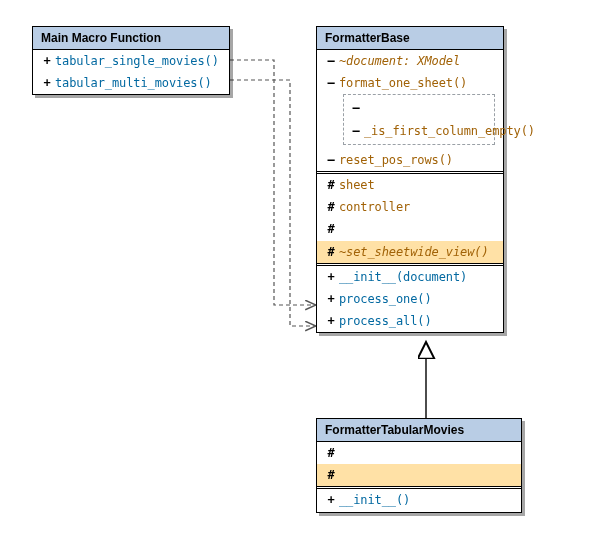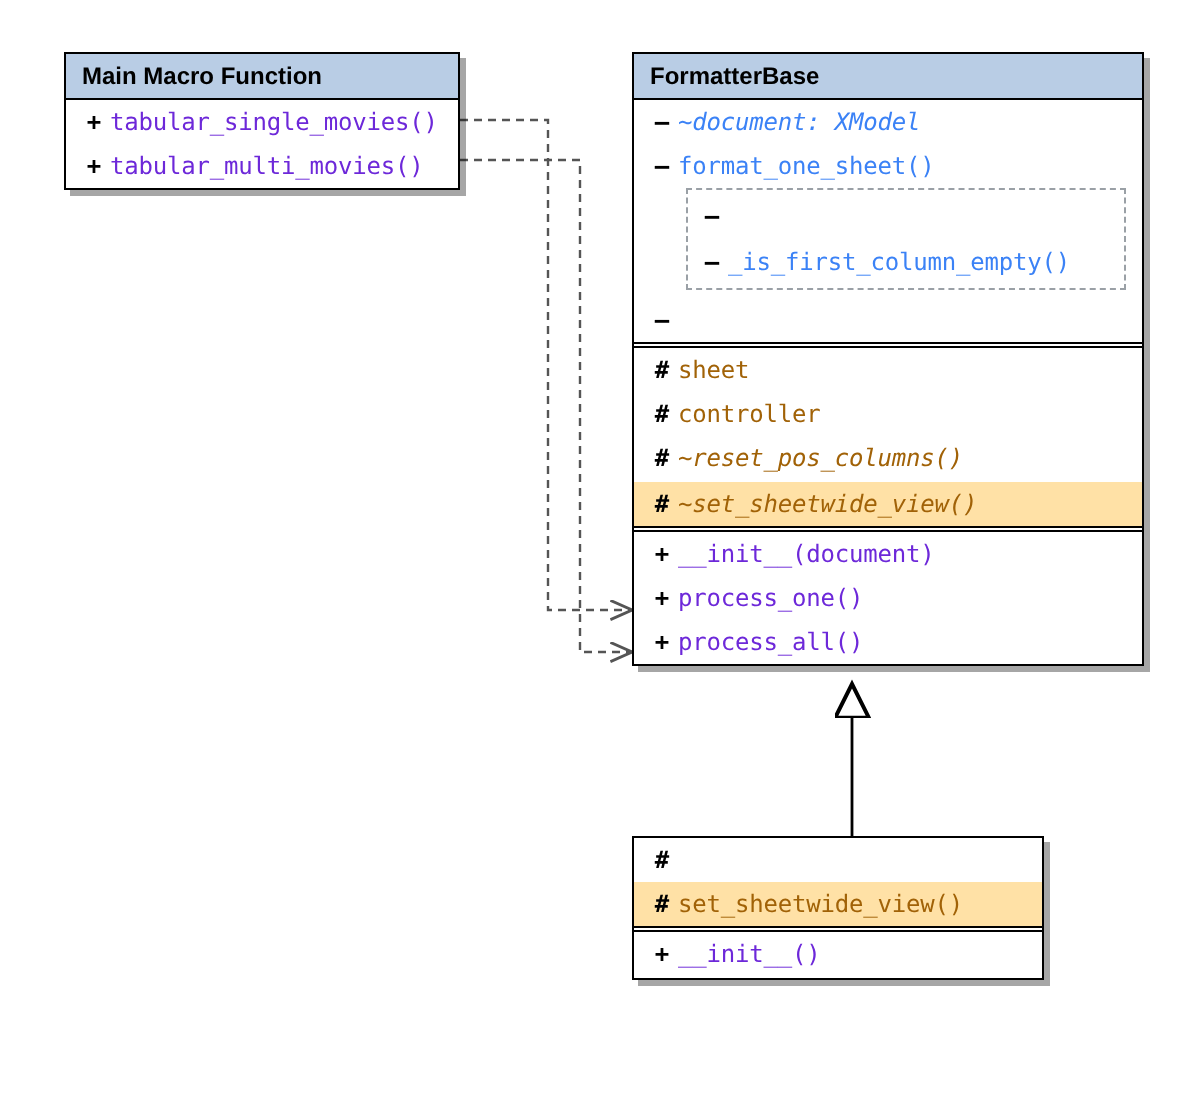--- a/index.html
+++ b/index.html
@@ -47,23 +47,23 @@
     font-weight: 700;
     text-align: center;
     flex: 0 0 16px;
     color: #000;
     font-family: "DejaVu Sans Mono", Menlo, Consolas, monospace;
   }
   .member {
     font-family: "DejaVu Sans Mono", Menlo, Consolas, monospace;
     letter-spacing: -0.1px;
   }
-  .c-private   { color: #3b82f6; }          
+  .c-private   { color: #a16207; }          
   .c-protected { color: #a16207; }          
-  .c-public    { color: #6d28d9; }          
+  .c-public    { color: #0369a1; }          
   .c-virtual   { font-style: italic; }
   .hl {
     background: #ffe1a6;
   }
   .inner-frame {
     margin: 0 8px 4px 26px;
     border: 1px dashed #9aa0a6;
     padding: 2px 0;
   }
   .inner-frame .uml-row { padding-left: 4px; }
@@ -95,21 +95,21 @@
     <div class="uml-row">
       <span class="vis">+</span>
       <span class="member c-public">tabular_single_movies()</span>
     </div>
     <div class="uml-row">
       <span class="vis">+</span>
       <span class="member c-public">tabular_multi_movies()</span>
     </div>
   </div>
 
-  <div class="uml-box" style="left:316px; top:26px; width:256px;">
+  <div class="uml-box" style="left:316px; top:26px; width:188px;">
     <div class="uml-title">FormatterBase</div>
 
     <div class="uml-row">
       <span class="vis">–</span>
       <span class="member c-private c-virtual">~document: XModel</span>
     </div>
 
     <div class="uml-row">
       <span class="vis">–</span>
       <span class="member c-private">format_one_sheet()</span>
@@ -119,33 +119,33 @@
         <span class="vis">–</span>
       </div>
       <div class="uml-row">
         <span class="vis">–</span>
         <span class="member c-private">_is_first_column_empty()</span>
       </div>
     </div>
 
     <div class="uml-row">
       <span class="vis">–</span>
+      <span class="member c-private">reset_pos_rows()</span>
     </div>
 
     <div class="uml-row uml-sep-double">
       <span class="vis">#</span>
       <span class="member c-protected">sheet</span>
     </div>
     <div class="uml-row">
       <span class="vis">#</span>
       <span class="member c-protected">controller</span>
     </div>
     <div class="uml-row">
       <span class="vis">#</span>
-      <span class="member c-protected c-virtual">~reset_pos_columns()</span>
     </div>
     <div class="uml-row hl">
       <span class="vis">#</span>
       <span class="member c-protected c-virtual">~set_sheetwide_view()</span>
     </div>
 
     <div class="uml-row uml-sep-double">
       <span class="vis">+</span>
       <span class="member c-public">__init__(document)</span>
     </div>
@@ -153,26 +153,26 @@
       <span class="vis">+</span>
       <span class="member c-public">process_one()</span>
     </div>
     <div class="uml-row">
       <span class="vis">+</span>
       <span class="member c-public">process_all()</span>
     </div>
   </div>
 
   <div class="uml-box" style="left:316px; top:418px; width:206px;">
+    <div class="uml-title">FormatterTabularMovies</div>
     <div class="uml-row">
       <span class="vis">#</span>
     </div>
     <div class="uml-row hl">
       <span class="vis">#</span>
-      <span class="member c-protected">set_sheetwide_view()</span>
     </div>
     <div class="uml-row uml-sep-double">
       <span class="vis">+</span>
       <span class="member c-public">__init__()</span>
     </div>
   </div>
 
 </div>
 
 </body></html>

